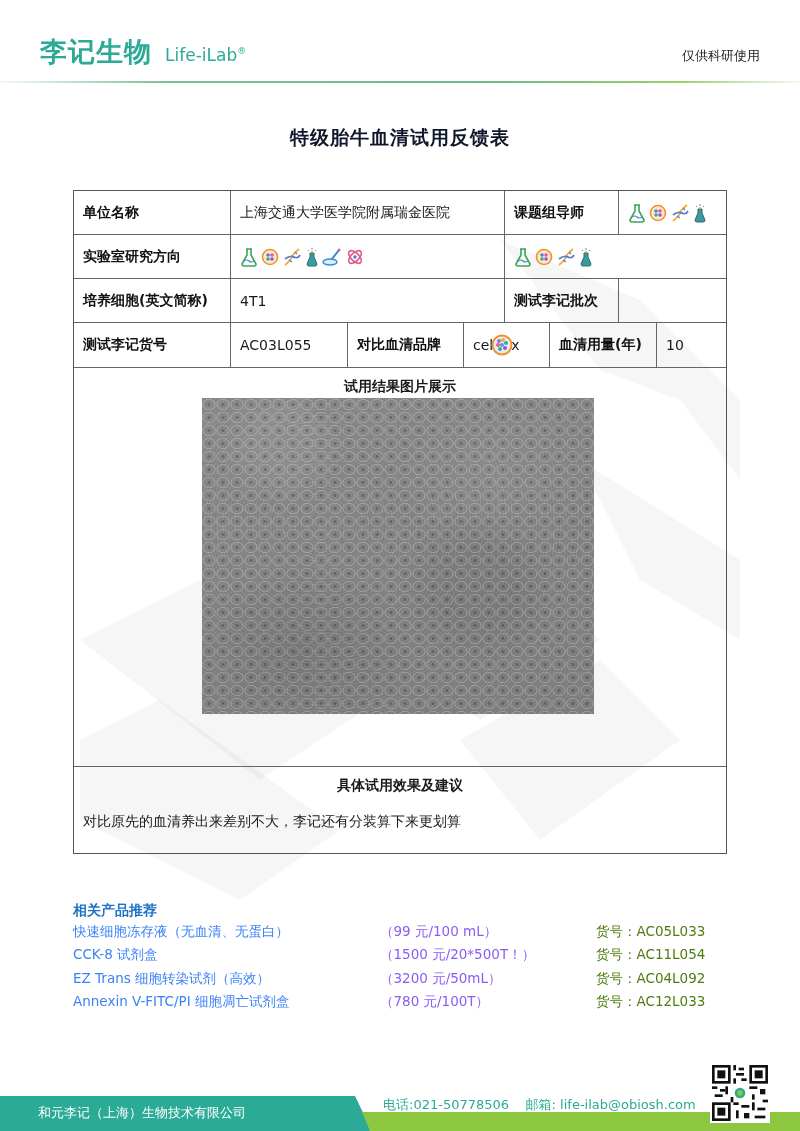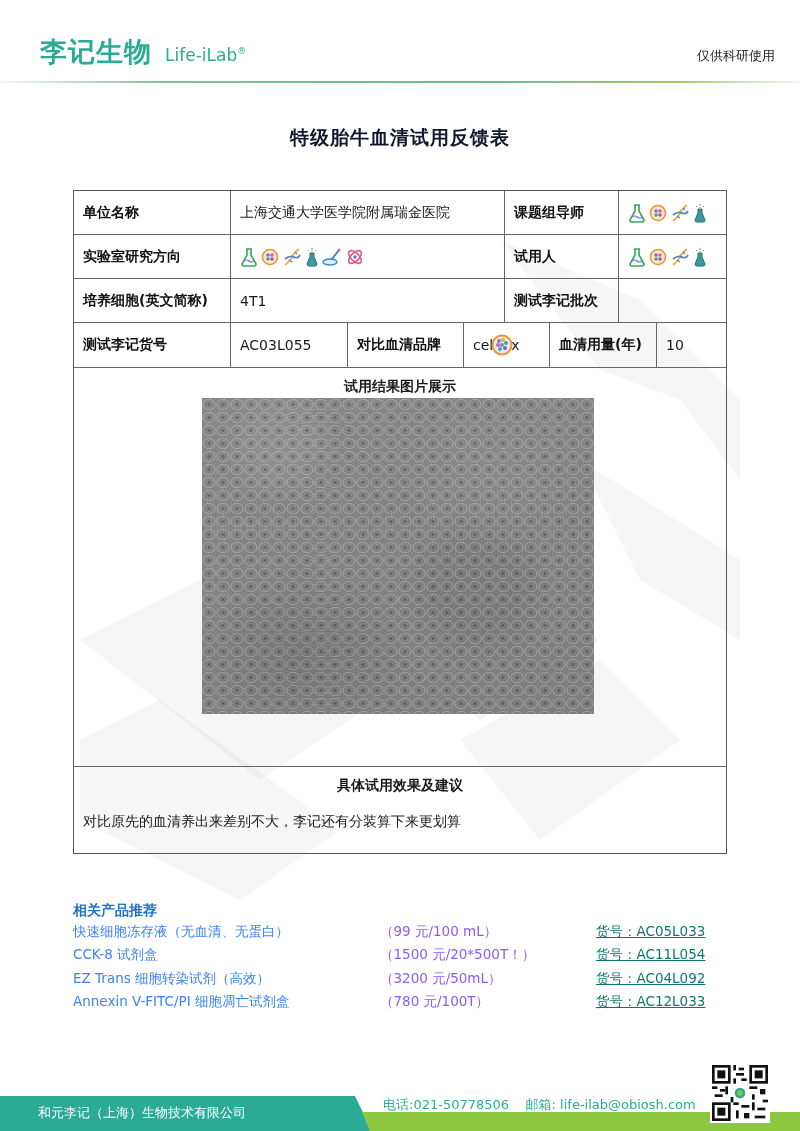--- a/index.html
+++ b/index.html
@@ -5,21 +5,21 @@
   * { box-sizing: border-box; margin: 0; padding: 0; }
   html, body { width: 800px; height: 1131px; background: #ffffff; overflow: hidden; }
   body { position: relative; font-family: "DejaVu Sans", "Liberation Sans", sans-serif; color: #1a1a1a; }
 
   
   .header { position: absolute; left: 0; top: 0; width: 800px; height: 90px; }
   .brand { position: absolute; left: 40px; top: 34px; display: flex; align-items: baseline; }
   .brand-cn { font-size: 27px; font-weight: bold; color: #2bab96; letter-spacing: 1px; }
   .brand-en { font-size: 17px; color: #2bab96; margin-left: 13px; }
   .brand-en sup { font-size: 9px; }
-  .research-only { position: absolute; right: 25px; top: 47px; font-size: 13px; color: #222; }
+  .research-only { position: absolute; right: 40px; top: 47px; font-size: 13px; color: #222; }
   .header-line { position: absolute; left: 0; top: 81px; width: 800px; height: 2px;
     background: linear-gradient(90deg, rgba(150,200,170,0.1) 0%, #7fc29a 20%, #6cba8a 60%, #9bcf6a 85%, rgba(200,230,180,0.2) 100%); }
 
   .doc-title { position: absolute; left: 0; width: 800px; top: 125px; text-align: center;
     font-size: 19px; font-weight: bold; color: #0f172a; letter-spacing: 1px; }
 
   
   .watermark { position: absolute; left: 80px; top: 220px; width: 660px; height: 700px; pointer-events: none; }
 
   
@@ -54,21 +54,21 @@
 
   .advice-section { height: 86px; }
   .advice-text { padding: 18px 9px 0 9px; font-size: 14px; }
 
   
   .related { position: absolute; left: 73px; top: 902px; width: 660px; }
   .related-title { font-size: 14px; font-weight: bold; color: #1e73c8; margin-bottom: 0; }
   .prod { display: flex; height: 23.5px; align-items: center; font-size: 13.5px; }
   .prod-name { width: 307px; color: #3b82f6; }
   .prod-price { width: 216px; color: #8b5cf6; }
-  .prod-code { color: #0f766e; text-decoration: underline; }
+  .prod-code { color: #4d7c0f; }
   .footer-green { position: absolute; left: 0; top: 0; width: 800px; height: 36px; }
   .company { position: absolute; left: 38px; top: 1104px; font-size: 13px; color: #fff; }
   .contact { position: absolute; left: 383px; top: 1096px; font-size: 13px; color: #2bab96; white-space: pre; }
   .qr { position: absolute; left: 710px; top: 1063px; width: 60px; height: 60px; background: #fff; padding: 2px; }
 </style>
 </head>
 <body>
 
 <div class="header">
   <div class="brand">
@@ -154,21 +154,20 @@
             <path d="M10 12L17 3" stroke="#3a8ad0" stroke-width="2"></path>
             <circle cx="17" cy="3" r="1.5" fill="#e05a9c"></circle>
           </svg>
         <svg width="20" height="20" viewBox="0 0 20 20">
             <ellipse cx="10" cy="10" rx="8" ry="4" transform="rotate(45 10 10)" fill="none" stroke="#e05a8c" stroke-width="1.6"></ellipse>
             <ellipse cx="10" cy="10" rx="8" ry="4" transform="rotate(-45 10 10)" fill="none" stroke="#e05a8c" stroke-width="1.6"></ellipse>
             <circle cx="10" cy="10" r="1.8" fill="#5a7fd0"></circle>
           </svg>
       </div>
     </div>
-    <div class="cell label" style="width:114px">试用人</div>
     <div class="cell" style="flex:1">
       <div class="icons">
         <svg width="18" height="20" viewBox="0 0 18 20">
             <path d="M6 2h6M7 2v6L2 17q0 2 2 2h10q2 0 2-2L11 8V2" fill="none" stroke="#3aa65a" stroke-width="1.6"></path>
             <path d="M4 14q3-2 5 0t5 0" fill="none" stroke="#5a7fd0" stroke-width="1.2"></path>
           </svg>
         <svg width="18" height="18" viewBox="0 0 18 18">
             <circle cx="9" cy="9" r="7.5" fill="#fde8d2" stroke="#f0922e" stroke-width="1.6"></circle>
             <circle cx="7" cy="7" r="1.8" fill="#5a7fd0"></circle>
             <circle cx="11" cy="7" r="1.8" fill="#e05a9c"></circle>

